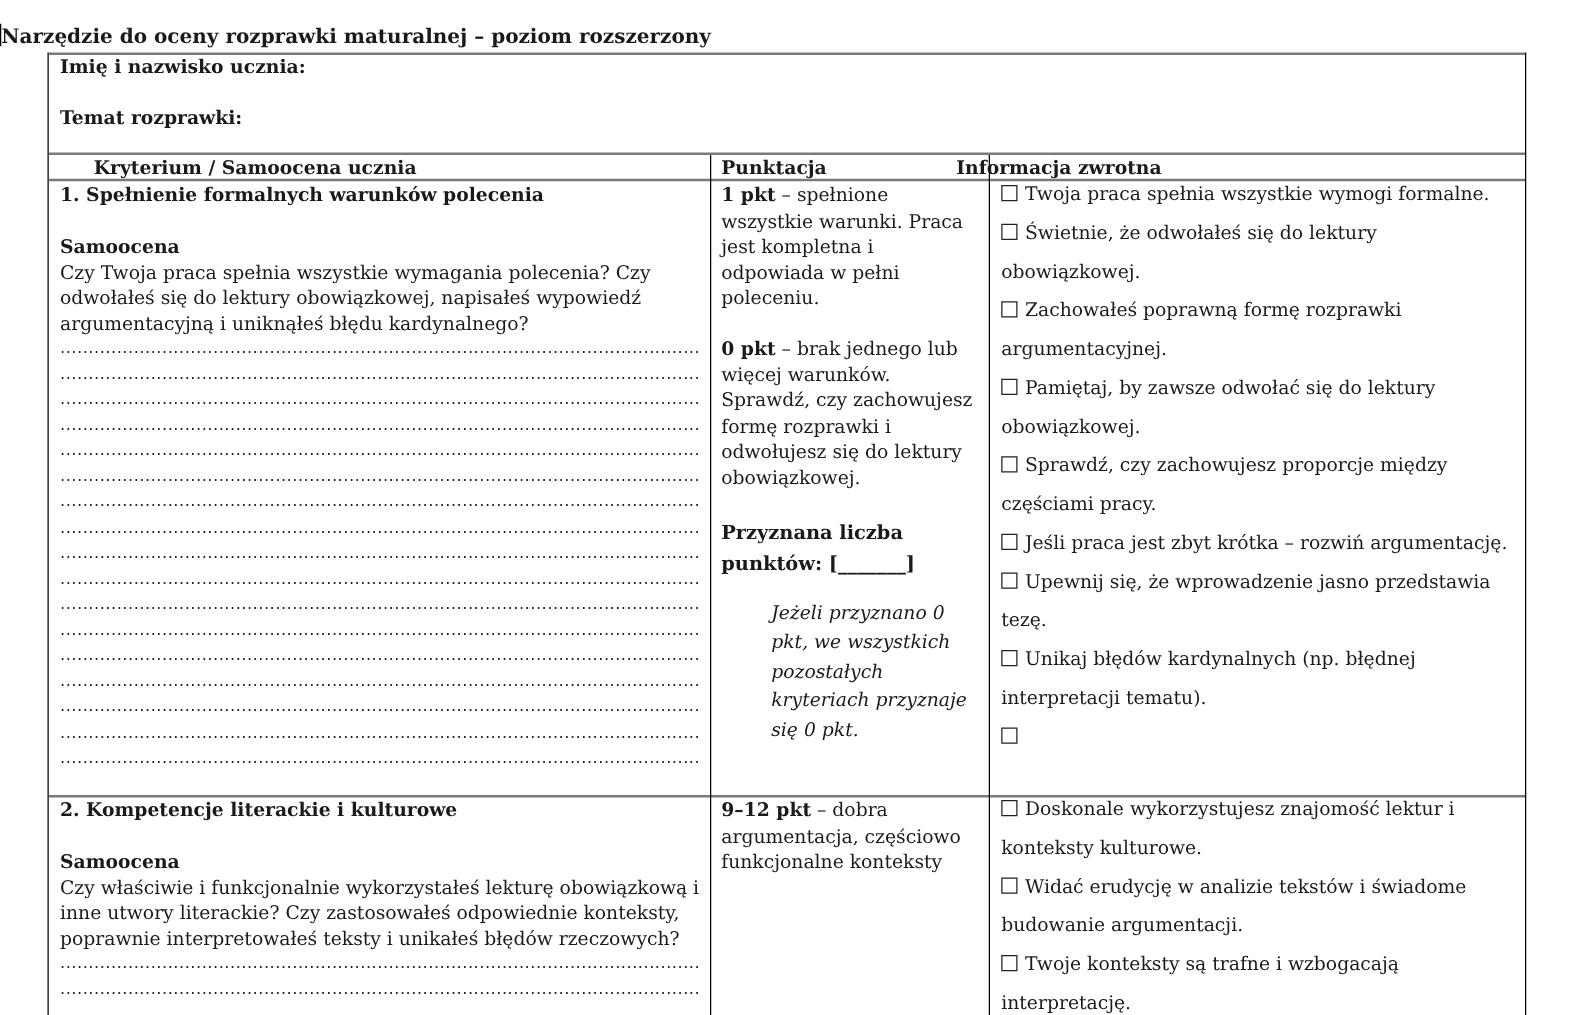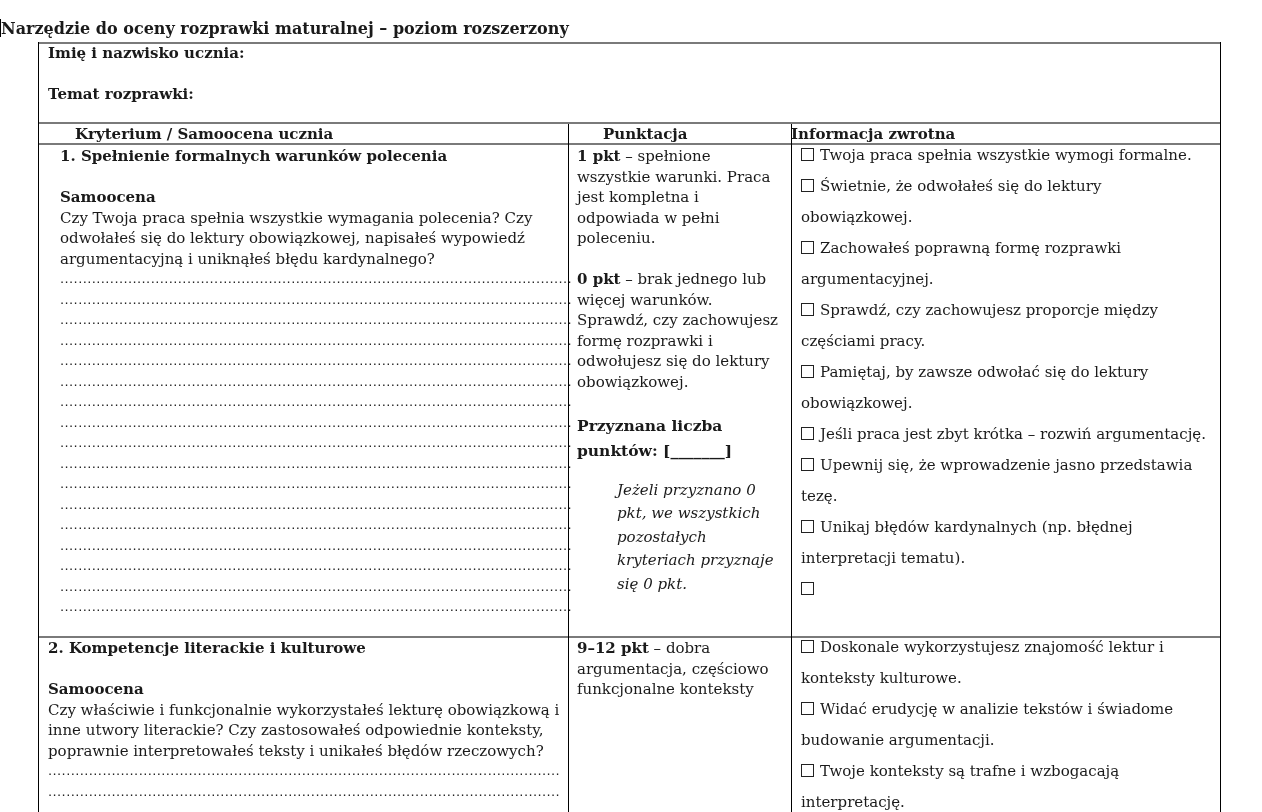--- a/index.html
+++ b/index.html
@@ -51,24 +51,24 @@
   <div class="hline" style="top:101px;"></div>
   <div class="hline" style="top:594px;"></div>
 
   <div class="vline" style="left:529px; top:82px; height:700px;"></div>
   <div class="vline" style="left:752px; top:82px; height:700px;"></div>
 
   <div class="cell hdr" style="left:9px; top:2px;">Imię i nazwisko ucznia:</div>
   <div class="cell hdr" style="left:9px; top:43px;">Temat rozprawki:</div>
 
   <div class="cell hdr" style="left:9px; top:83px;margin-left:27px;">Kryterium / Samoocena ucznia</div>
-  <div class="cell hdr" style="left:564px; top:83px;">Punktacja</div>
-  <div class="cell hdr" style="left:752px; top:83px;">Informacja zwrotna</div>
+  <div class="cell hdr" style="left:538px; top:83px;">Punktacja</div>
+  <div class="cell hdr" style="left:726px; top:83px;">Informacja zwrotna</div>
 
-  <div class="cell" style="left:9px; top:104px; width:512px;margin-left:12px;">
+  <div class="cell" style="left:9px; top:104px; width:512px;">
     <div class="b">1. Spełnienie formalnych warunków polecenia</div>
     <div class="gap"></div>
     <div class="b">Samoocena</div>
     <div>Czy Twoja praca spełnia wszystkie wymagania polecenia? Czy odwołałeś się do lektury obowiązkowej, napisałeś wypowiedź argumentacyjną i uniknąłeś błędu kardynalnego?</div>
     <div id="dots-1">
         <div class="dots">....................................................................................................................</div>
         <div class="dots">....................................................................................................................</div>
         <div class="dots">....................................................................................................................</div>
         <div class="dots">....................................................................................................................</div>
         <div class="dots">....................................................................................................................</div>
@@ -95,22 +95,22 @@
     <div class="b" style="line-height:25px; font-size:15.5px;">Przyznana liczba punktów: [_______]</div>
     <div style="height:16px;"></div>
     <div class="it" style="line-height:23.5px;">Jeżeli przyznano 0 pkt, we wszystkich pozostałych kryteriach przyznaje się 0 pkt.</div>
   </div>
 
   <div class="cell" style="left:762px; top:98px; width:412px;">
     <div id="fb-1">
         <div class="fb-line"><span class="box"></span><span>Twoja praca spełnia wszystkie wymogi formalne.</span></div>
         <div class="fb-line"><span class="box"></span><span>Świetnie, że odwołałeś się do lektury obowiązkowej.</span></div>
         <div class="fb-line"><span class="box"></span><span>Zachowałeś poprawną formę rozprawki argumentacyjnej.</span></div>
+        <div class="fb-line"><span class="box"></span><span>Pamiętaj, by zawsze odwołać się do lektury obowiązkowej.</span></div>
         <div class="fb-line"><span class="box"></span><span>Sprawdź, czy zachowujesz proporcje między częściami pracy.</span></div>
-        <div class="fb-line"><span class="box"></span><span>Pamiętaj, by zawsze odwołać się do lektury obowiązkowej.</span></div>
         <div class="fb-line"><span class="box"></span><span>Jeśli praca jest zbyt krótka – rozwiń argumentację.</span></div>
         <div class="fb-line"><span class="box"></span><span>Upewnij się, że wprowadzenie jasno przedstawia tezę.</span></div>
         <div class="fb-line"><span class="box"></span><span>Unikaj błędów kardynalnych (np. błędnej interpretacji tematu).</span></div>
         <div class="fb-line"><span class="box"></span><span></span></div>
       </div>
   </div>
 
   <div class="cell" style="left:9px; top:596px; width:512px;">
     <div class="b">2. Kompetencje literackie i kulturowe</div>
     <div class="gap"></div>

